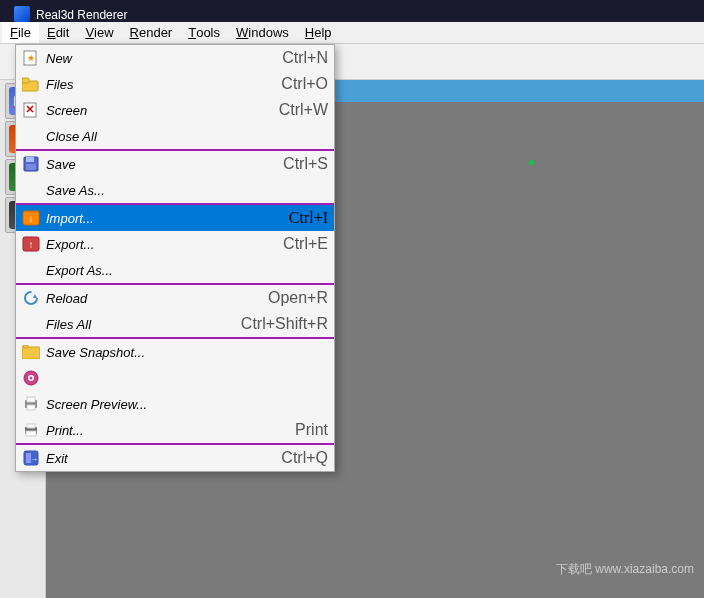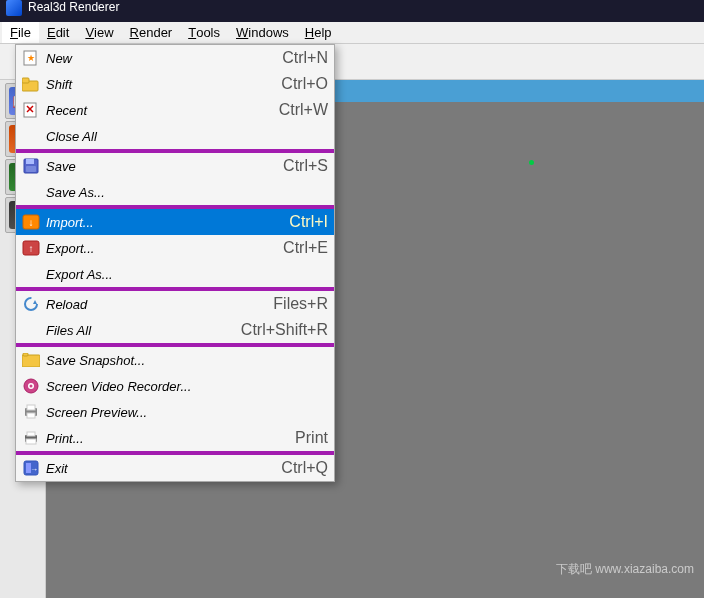--- a/index.html
+++ b/index.html
@@ -11,22 +11,22 @@
       font-size: 13px;
       overflow: hidden;
       position: relative;
     }
 
     
     .title-bar {
       background: #1a1a2e;
       height: 22px;
       display: flex;
-      align-items: flex-start;
-      padding: 0 6px;
+      align-items: flex-end;
+      padding: 0 14px;
       color: white;
       font-size: 12px;
     }
     .title-bar-icon {
       width: 16px;
       height: 16px;
       margin-right: 6px;
       background: linear-gradient(135deg, #4488ff, #0044cc);
       border-radius: 2px;
       display: inline-block;
@@ -148,42 +148,43 @@
       padding: 3px 6px 3px 4px;
       cursor: pointer;
       min-height: 22px;
       position: relative;
     }
     .dropdown-item.highlighted {
       background: #0078d7;
       color: white;
     }
     .dropdown-item.separator-after {
-      border-bottom: 4px solid #a21caf;
+      border-bottom: 2px solid #a21caf;
     }
     .dropdown-item-icon {
       width: 22px;
       height: 20px;
       margin-right: 4px;
       display: flex;
       align-items: center;
       justify-content: center;
       flex-shrink: 0;
     }
     .dropdown-item-label {
       flex: 1;
       font-style: italic;
     }
     .dropdown-item-shortcut {
       color: #555;
       font-size: 16px;
       margin-left: auto;
     }
     .dropdown-item.highlighted .dropdown-item-shortcut {
-      color: #fef9c3;
+      color: #000000;
+      font-family: Liberation Serif, serif;
     }
     .dropdown-item-arrow {
       margin-left: 4px;
       font-size: 10px;
     }
 
     
     .sb-icon-book {
       width: 28px; height: 28px;
       background: linear-gradient(135deg, #4466cc, #8899ff);
@@ -285,33 +286,33 @@
     <span class="dropdown-item-shortcut">Ctrl+N</span>
   </div>
 
   <div class="dropdown-item">
     <div class="dropdown-item-icon">
       <svg width="18" height="16" viewBox="0 0 18 16">
         <rect x="0" y="5" width="16" height="10" rx="1" fill="#f4c542" stroke="#c8a020" stroke-width="1"></rect>
         <rect x="0" y="2" width="7" height="5" rx="1" fill="#f4c542" stroke="#c8a020" stroke-width="1"></rect>
       </svg>
     </div>
-    <span class="dropdown-item-label">Shift</span>
+    <span class="dropdown-item-label">Files</span>
     <span class="dropdown-item-shortcut">Ctrl+O</span>
   </div>
 
   <div class="dropdown-item">
     <div class="dropdown-item-icon">
       <svg width="16" height="16" viewBox="0 0 16 16">
         <rect x="1" y="1" width="12" height="14" fill="white" stroke="#888" stroke-width="1"></rect>
         <line x1="4" y1="4" x2="10" y2="10" stroke="#cc0000" stroke-width="1.5"></line>
         <line x1="10" y1="4" x2="4" y2="10" stroke="#cc0000" stroke-width="1.5"></line>
       </svg>
     </div>
-    <span class="dropdown-item-label">Recent</span>
+    <span class="dropdown-item-label">Screen</span>
     <span class="dropdown-item-shortcut">Ctrl+W</span>
   </div>
 
   <div class="dropdown-item separator-after">
     <div class="dropdown-item-icon"></div>
     <span class="dropdown-item-label">Close All</span>
   </div>
 
   <div class="dropdown-item">
     <div class="dropdown-item-icon">
@@ -358,21 +359,21 @@
   </div>
 
   <div class="dropdown-item">
     <div class="dropdown-item-icon">
       <svg width="16" height="16" viewBox="0 0 16 16">
         <circle cx="8" cy="8" r="6" fill="none" stroke="#4488cc" stroke-width="2" stroke-dasharray="28 9"></circle>
         <polygon points="12,4 14,8 10,8" fill="#4488cc"></polygon>
       </svg>
     </div>
     <span class="dropdown-item-label">Reload</span>
-    <span class="dropdown-item-shortcut">Files+R</span>
+    <span class="dropdown-item-shortcut">Open+R</span>
   </div>
 
   <div class="dropdown-item separator-after">
     <div class="dropdown-item-icon"></div>
     <span class="dropdown-item-label">Files All</span>
     <span class="dropdown-item-shortcut">Ctrl+Shift+R</span>
   </div>
 
   <div class="dropdown-item">
     <div class="dropdown-item-icon">
@@ -385,21 +386,20 @@
   </div>
 
   <div class="dropdown-item">
     <div class="dropdown-item-icon">
       <svg width="16" height="16" viewBox="0 0 16 16">
         <circle cx="8" cy="8" r="7" fill="#cc4488" stroke="#aa2266" stroke-width="1"></circle>
         <circle cx="8" cy="8" r="3" fill="white"></circle>
         <circle cx="8" cy="8" r="1.5" fill="#cc4488"></circle>
       </svg>
     </div>
-    <span class="dropdown-item-label">Screen Video Recorder...</span>
   </div>
 
   <div class="dropdown-item">
     <div class="dropdown-item-icon">
       <svg width="16" height="16" viewBox="0 0 16 16">
         <rect x="2" y="4" width="12" height="8" rx="1" fill="#888"></rect>
         <rect x="4" y="1" width="8" height="5" fill="white" stroke="#ccc"></rect>
         <rect x="4" y="9" width="8" height="5" fill="white" stroke="#ccc"></rect>
       </svg>
     </div>

